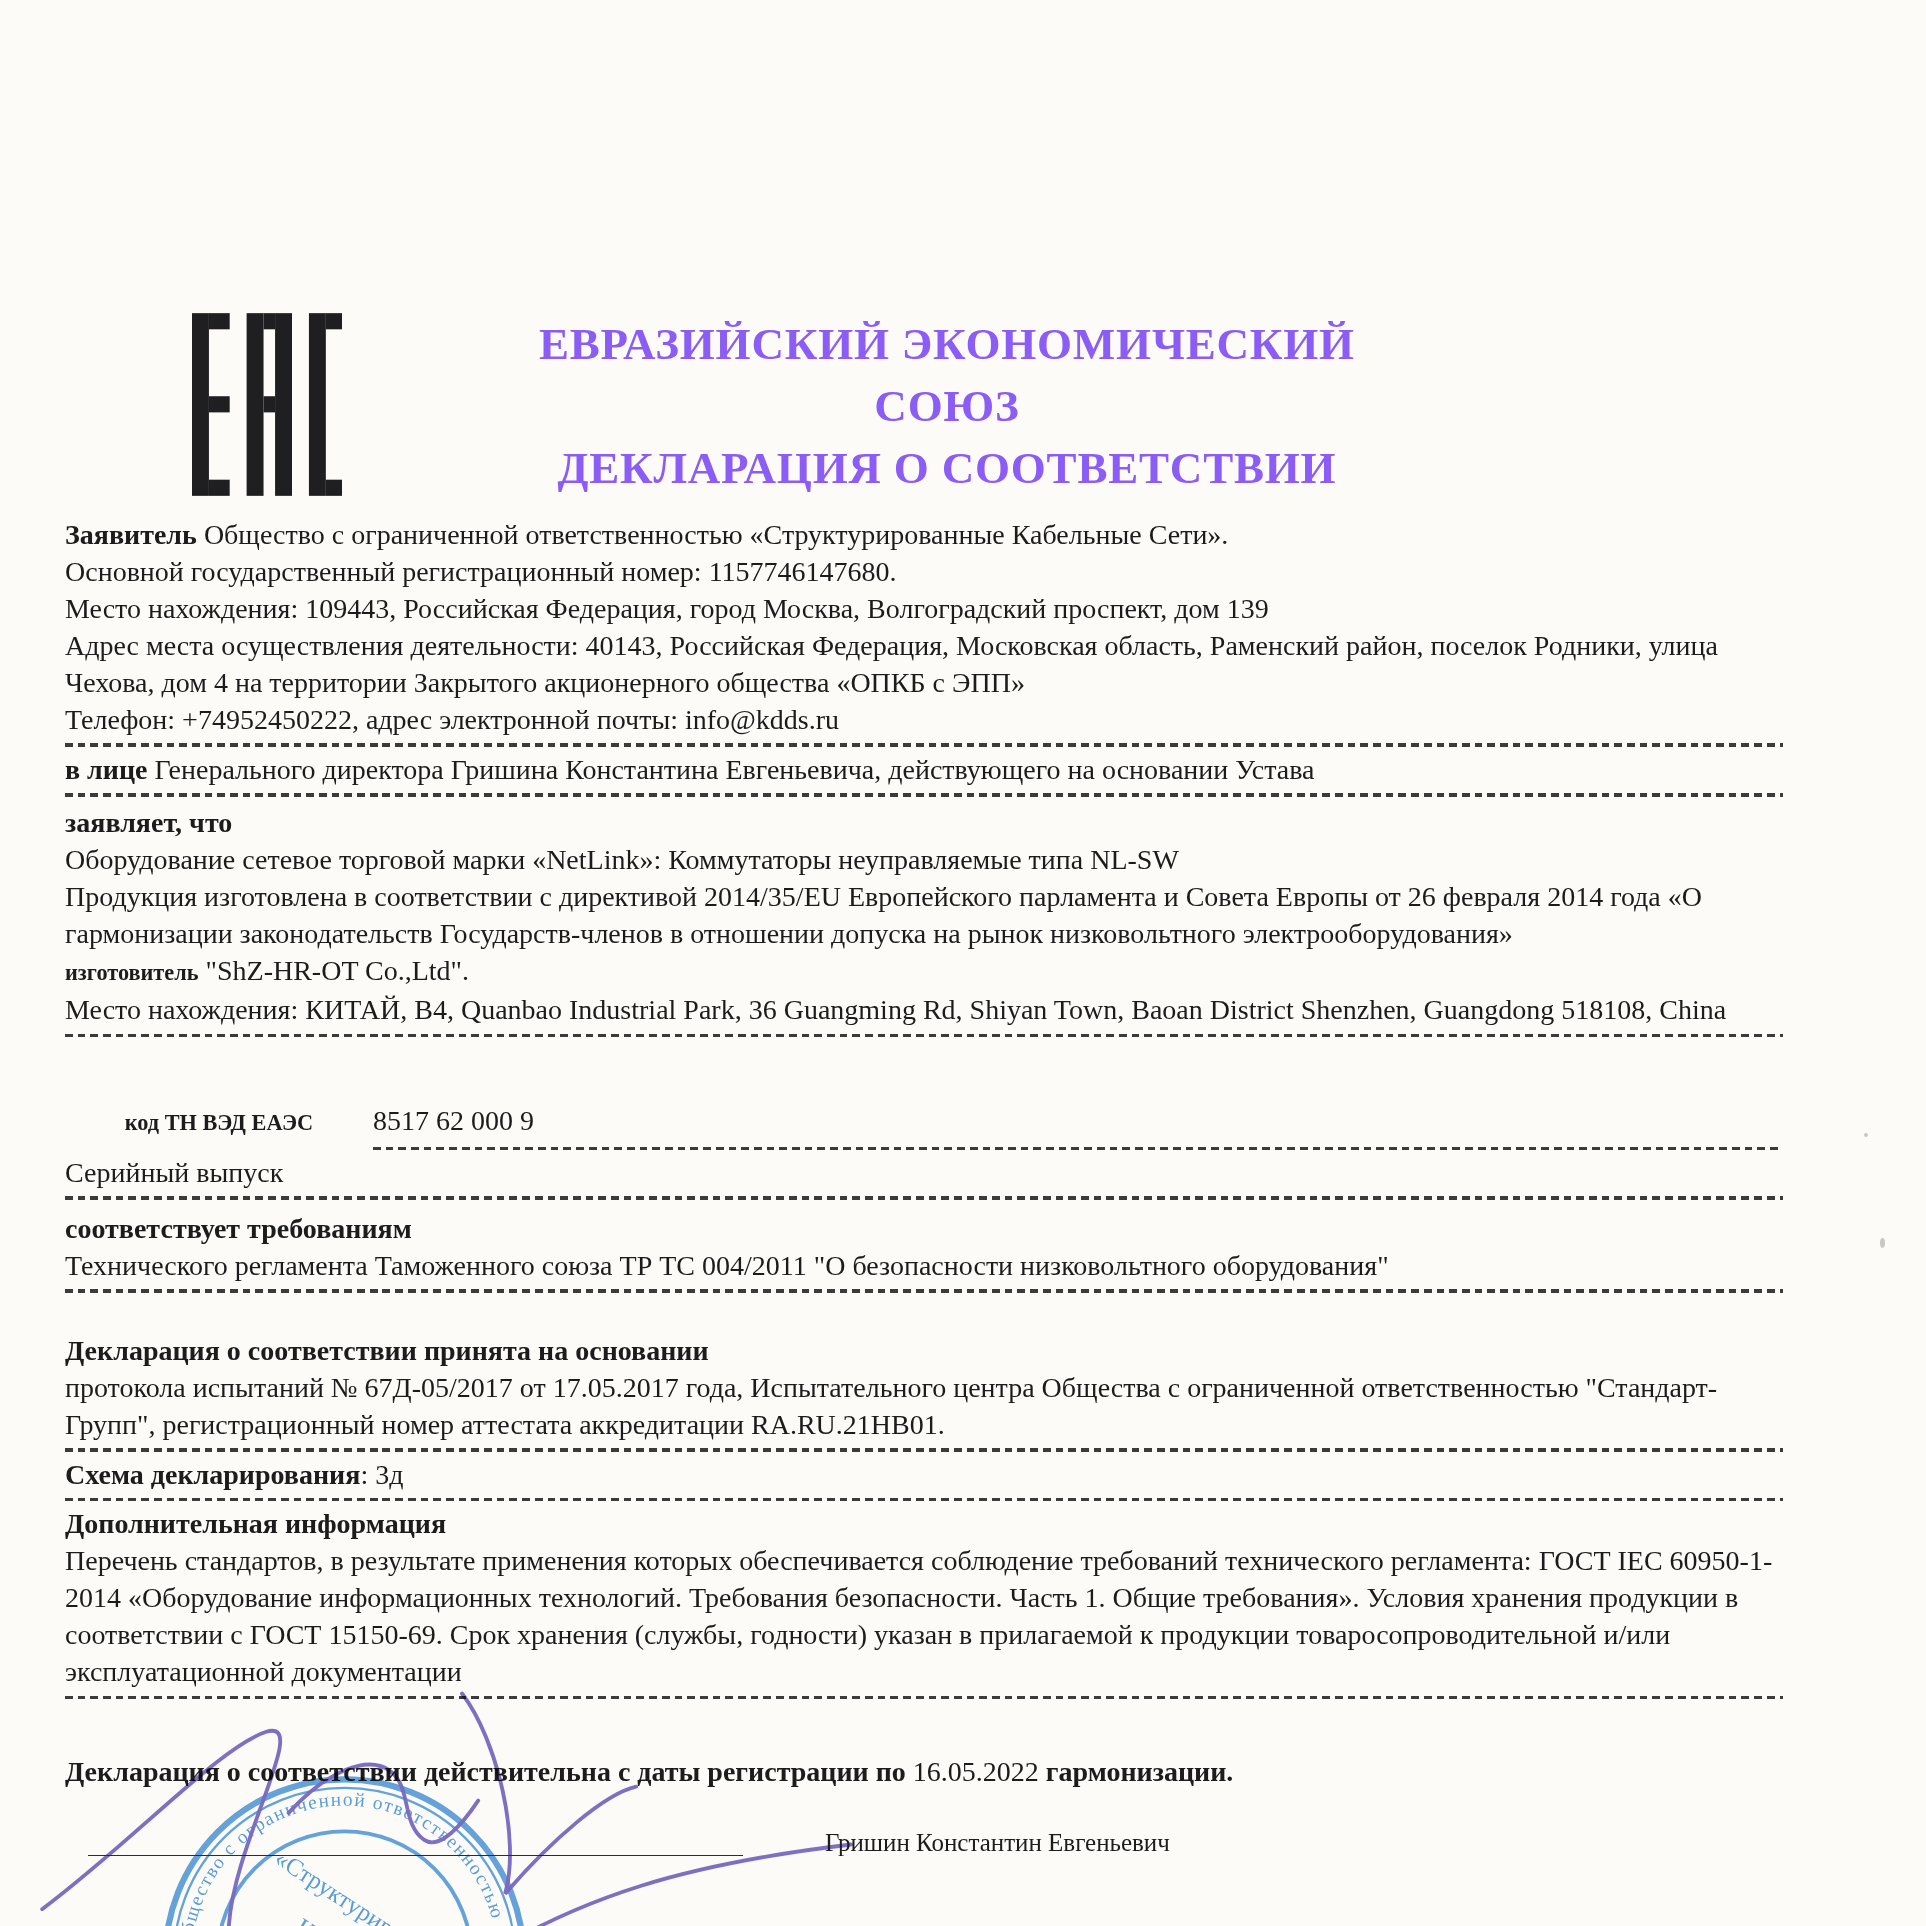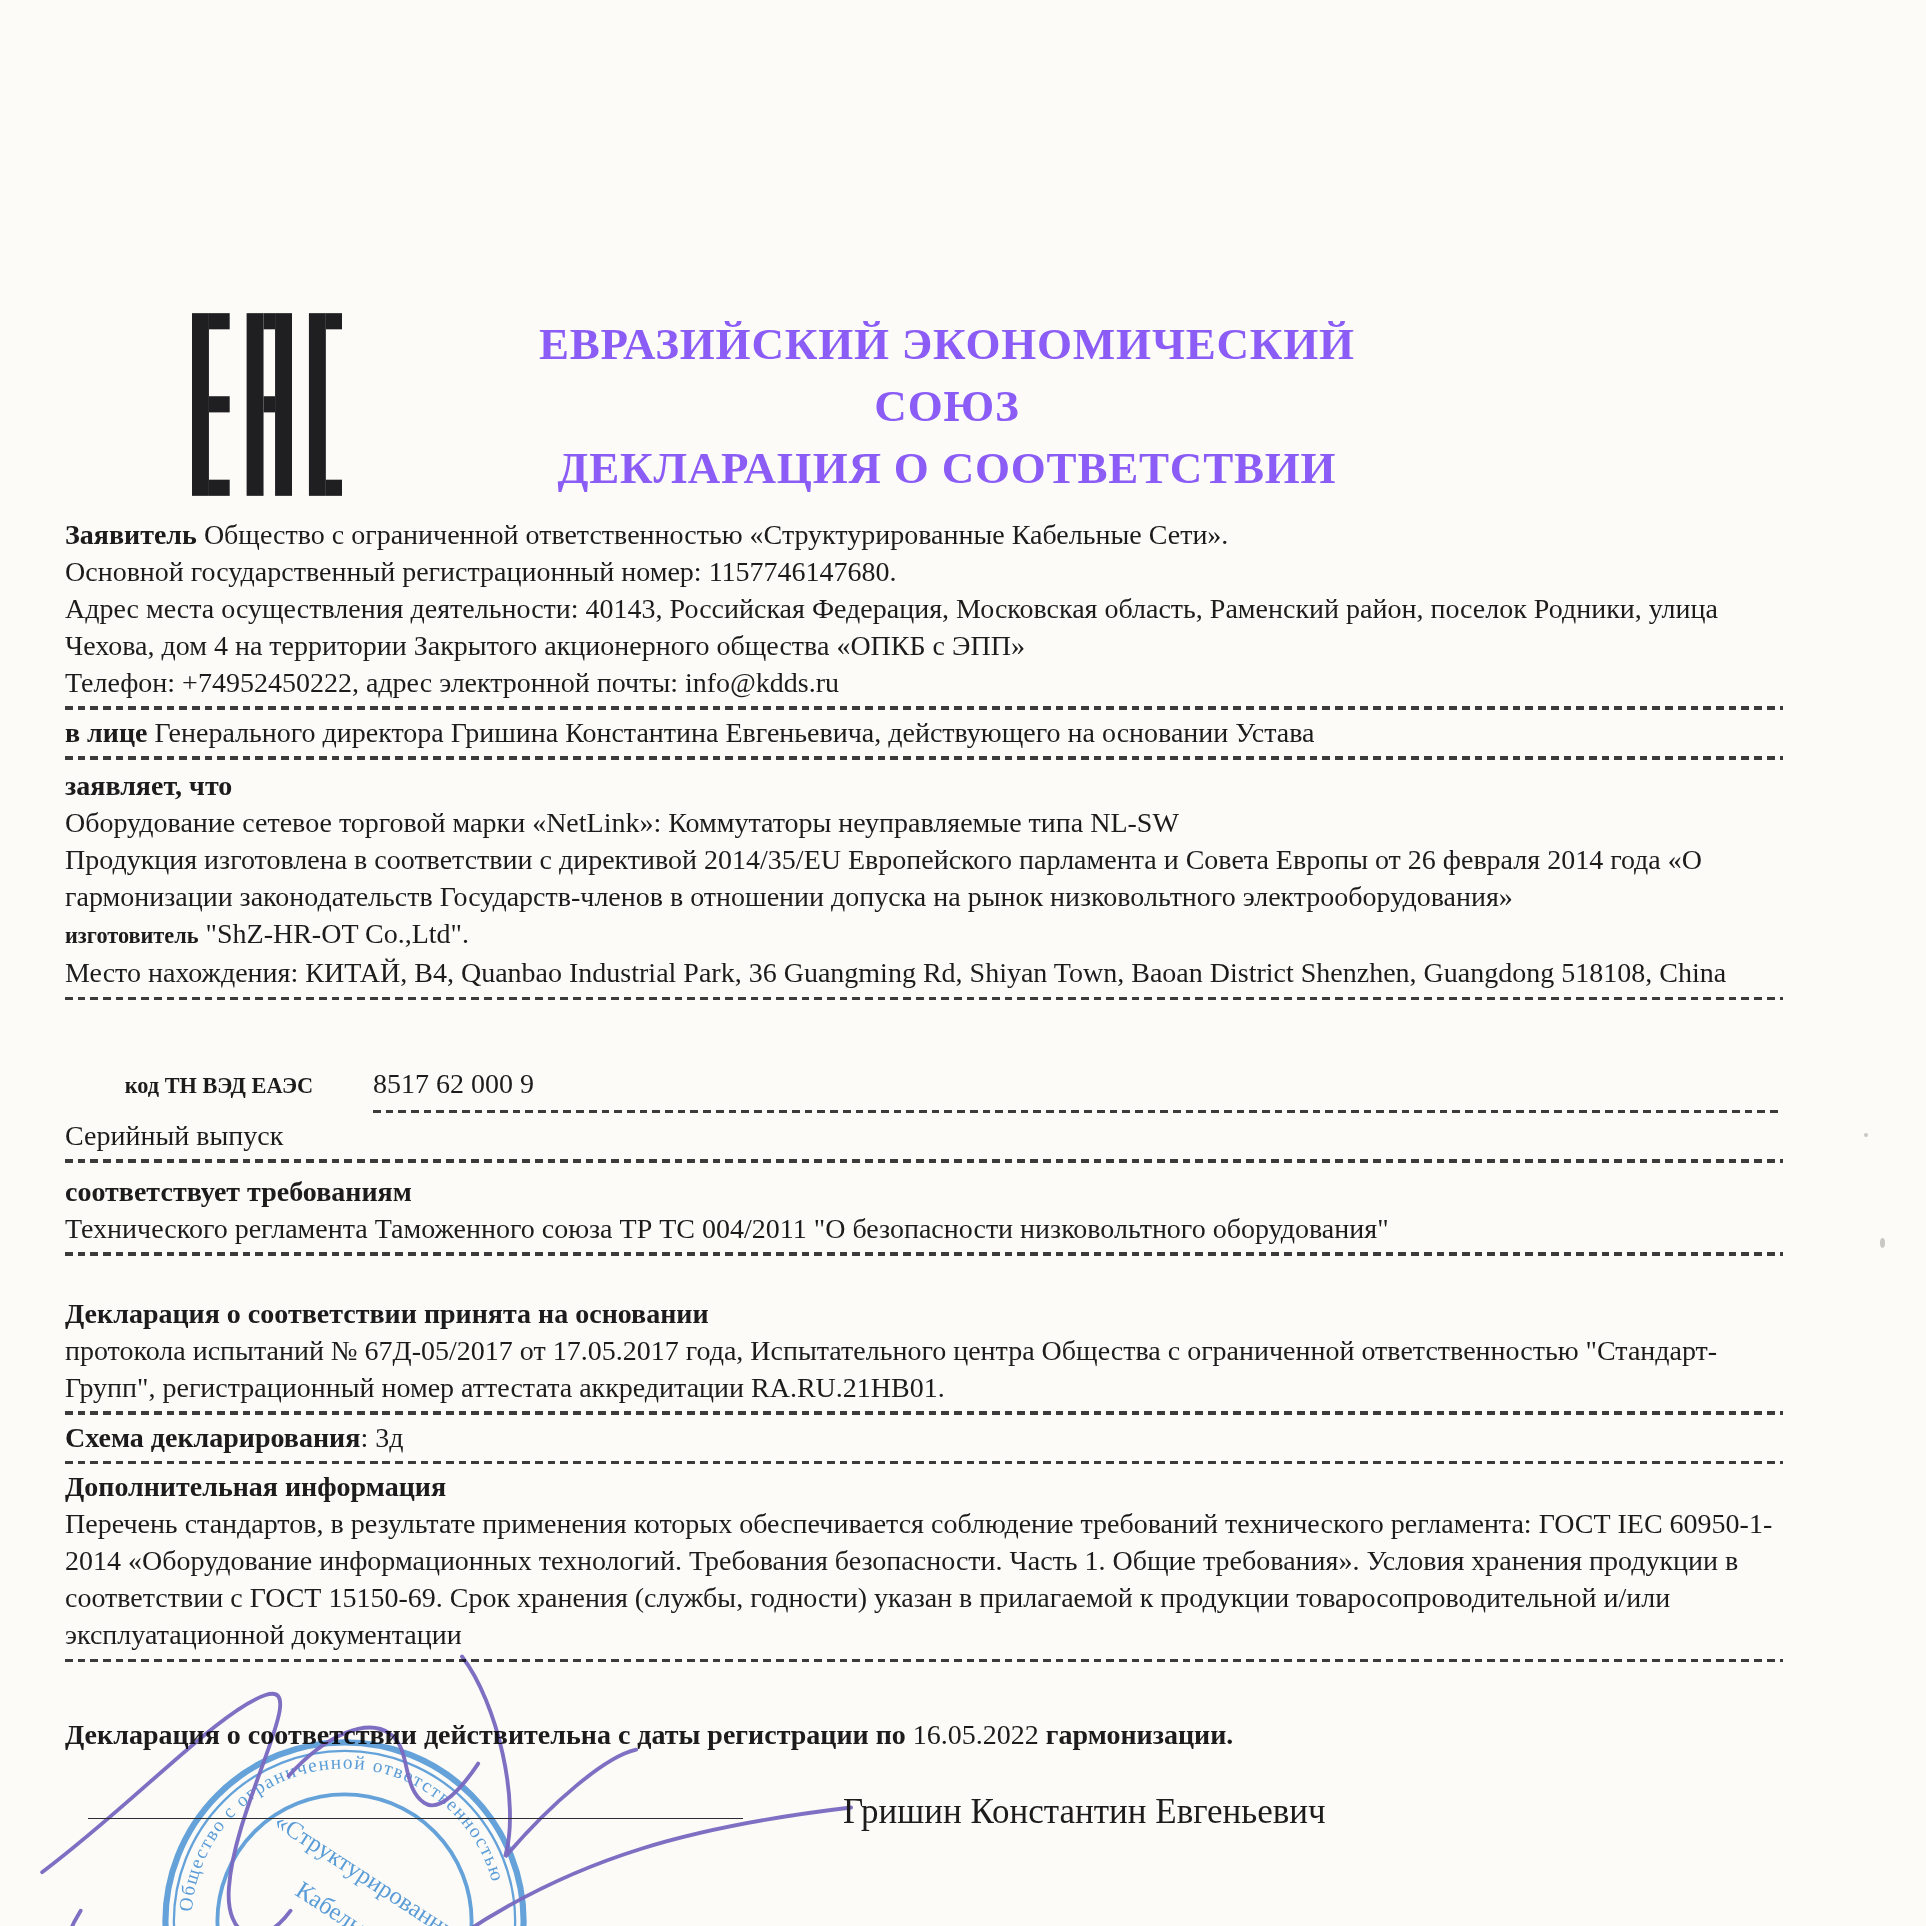--- a/index.html
+++ b/index.html
@@ -18,21 +18,21 @@
   .dashes{height:3.5px;width:1718px;margin:5.4px 0 3.9px 0;
        background:repeating-linear-gradient(90deg,#3b3b3b 0 7.7px,transparent 7.7px 12.7px);}
   .dashes.indent{margin-left:308px;width:1410px;}
   .small-label{font-size:22.3px;font-weight:bold;text-align:center;}
   .tnved-row{display:flex;align-items:baseline;}
   .tnved-label{width:308px;flex:0 0 auto;}
   .narrow{width:1687px;}
   .first-block{margin-top:16px;}
   .sig-block{position:relative;height:277px;margin-top:23px;}
   .sig-line{position:absolute;left:23px;top:42px;width:655px;border-top:1.5px solid #2b2b33;}
-  .sig-name{position:absolute;left:778px;top:15.4px;font-size:35px;}
+  .sig-name{position:absolute;left:760px;top:15.4px;font-size:25px;}
   .overlay-svg{position:absolute;left:-46px;top:-135px;width:886px;height:578px;
        mix-blend-mode:multiply;pointer-events:none;}
   .speck{position:absolute;background:#c9c9c4;border-radius:50%;}
 </style>
 </head>
 <body>
 
 <div class="page">
   <div class="content">
 
@@ -59,20 +59,21 @@
       </div>
       <div class="title-block">
         <div>ЕВРАЗИЙСКИЙ ЭКОНОМИЧЕСКИЙ</div>
         <div>СОЮЗ</div>
         <div>ДЕКЛАРАЦИЯ О СООТВЕТСТВИИ</div>
       </div>
     </div>
 
     <p class="first-block"><span class="b">Заявитель</span><span> Общество с ограниченной ответственностью «Структурированные Кабельные Сети».</span></p>
     <p>Основной государственный регистрационный номер: 1157746147680.</p>
+    <p>Место нахождения: 109443, Российская Федерация, город Москва, Волгоградский проспект, дом 139</p>
     <p>Адрес места осуществления деятельности: 40143, Российская Федерация, Московская область, Раменский район, поселок Родники, улица Чехова, дом 4 на территории Закрытого акционерного общества  «ОПКБ с ЭПП»</p>
     <p>Телефон: +74952450222, адрес электронной почты: info@kdds.ru</p>
     <div class="dashes"></div>
 
     <p><span class="b">в лице</span><span> Генерального директора Гришина Константина Евгеньевича, действующего на основании Устава</span></p>
     <div class="dashes"></div>
 
     <p class="b mt20">заявляет, что</p>
     <p>Оборудование сетевое торговой марки «NetLink»: Коммутаторы неуправляемые типа NL-SW</p>
     <p>Продукция изготовлена в соответствии с директивой 2014/35/EU Европейского парламента и Совета Европы от 26 февраля 2014 года «О гармонизации законодательств Государств-членов в отношении допуска на рынок низковольтного электрооборудования»</p>

